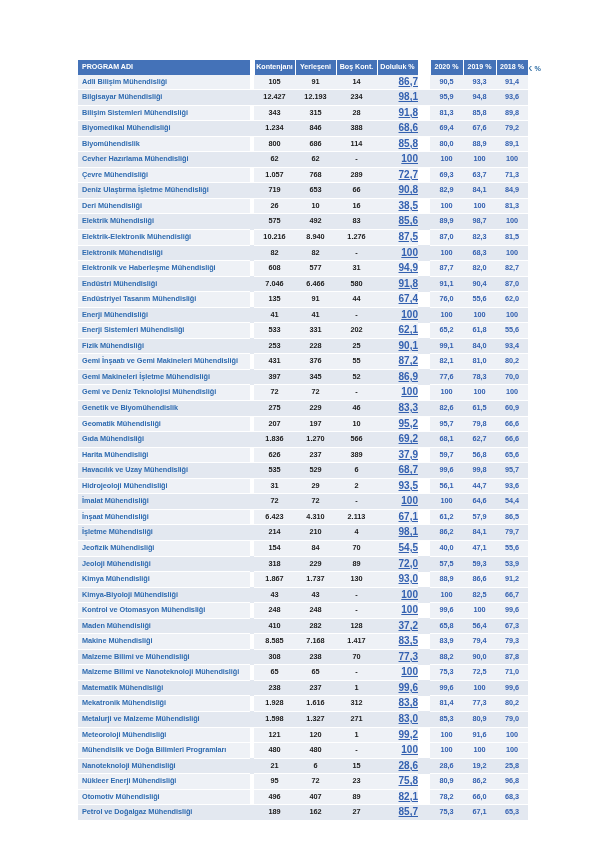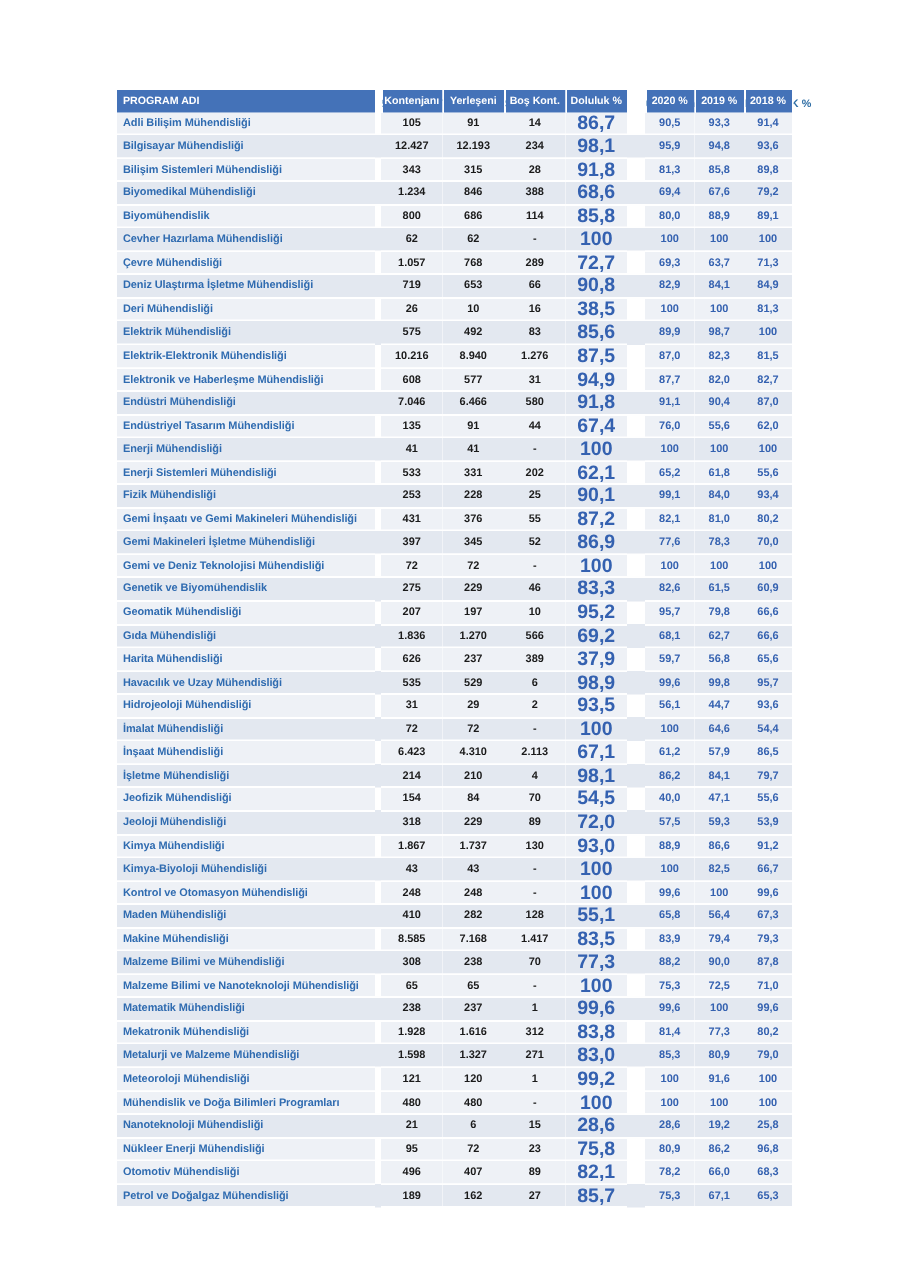--- a/index.html
+++ b/index.html
@@ -116,24 +116,25 @@
     font-size: 7.3px;
     letter-spacing: -0.05px;
   }
   tbody td.num {
     text-align: center;
     color: #1a1a1a;
     font-weight: bold;
     font-size: 7.3px;
   }
   tbody td.pct {
-    text-align: center;
+    text-align: right;
     color: #3461b0;
     font-weight: bold;
-    font-size: 13px;
+    font-size: 10px;
+    text-decoration: underline;
   }
   tbody td.yr {
     text-align: center;
     color: #3461b0;
     font-weight: bold;
     font-size: 7.3px;
   }
 </style>
 </head>
 <body>
@@ -301,20 +302,32 @@
           <td class="spacer"></td>
           <td class="num">10.216</td>
           <td class="num">8.940</td>
           <td class="num">1.276</td>
           <td class="pct">87,5</td>
           <td class="spacer"></td>
           <td class="yr">87,0</td>
           <td class="yr">82,3</td>
           <td class="yr">81,5</td>
         </tr>
+        <tr class="alt">
+          <td class="name">Elektronik Mühendisliği</td>
+          <td class="spacer"></td>
+          <td class="num">82</td>
+          <td class="num">82</td>
+          <td class="num">-</td>
+          <td class="pct">100</td>
+          <td class="spacer"></td>
+          <td class="yr">100</td>
+          <td class="yr">68,3</td>
+          <td class="yr">100</td>
+        </tr>
         <tr>
           <td class="name">Elektronik ve Haberleşme Mühendisliği</td>
           <td class="spacer"></td>
           <td class="num">608</td>
           <td class="num">577</td>
           <td class="num">31</td>
           <td class="pct">94,9</td>
           <td class="spacer"></td>
           <td class="yr">87,7</td>
           <td class="yr">82,0</td>
@@ -463,21 +476,21 @@
           <td class="yr">59,7</td>
           <td class="yr">56,8</td>
           <td class="yr">65,6</td>
         </tr>
         <tr class="alt">
           <td class="name">Havacılık ve Uzay Mühendisliği</td>
           <td class="spacer"></td>
           <td class="num">535</td>
           <td class="num">529</td>
           <td class="num">6</td>
-          <td class="pct">98,9</td>
+          <td class="pct">68,7</td>
           <td class="spacer"></td>
           <td class="yr">99,6</td>
           <td class="yr">99,8</td>
           <td class="yr">95,7</td>
         </tr>
         <tr>
           <td class="name">Hidrojeoloji Mühendisliği</td>
           <td class="spacer"></td>
           <td class="num">31</td>
           <td class="num">29</td>
@@ -583,21 +596,21 @@
           <td class="yr">99,6</td>
           <td class="yr">100</td>
           <td class="yr">99,6</td>
         </tr>
         <tr class="alt">
           <td class="name">Maden Mühendisliği</td>
           <td class="spacer"></td>
           <td class="num">410</td>
           <td class="num">282</td>
           <td class="num">128</td>
-          <td class="pct">55,1</td>
+          <td class="pct">37,2</td>
           <td class="spacer"></td>
           <td class="yr">65,8</td>
           <td class="yr">56,4</td>
           <td class="yr">67,3</td>
         </tr>
         <tr>
           <td class="name">Makine Mühendisliği</td>
           <td class="spacer"></td>
           <td class="num">8.585</td>
           <td class="num">7.168</td>

